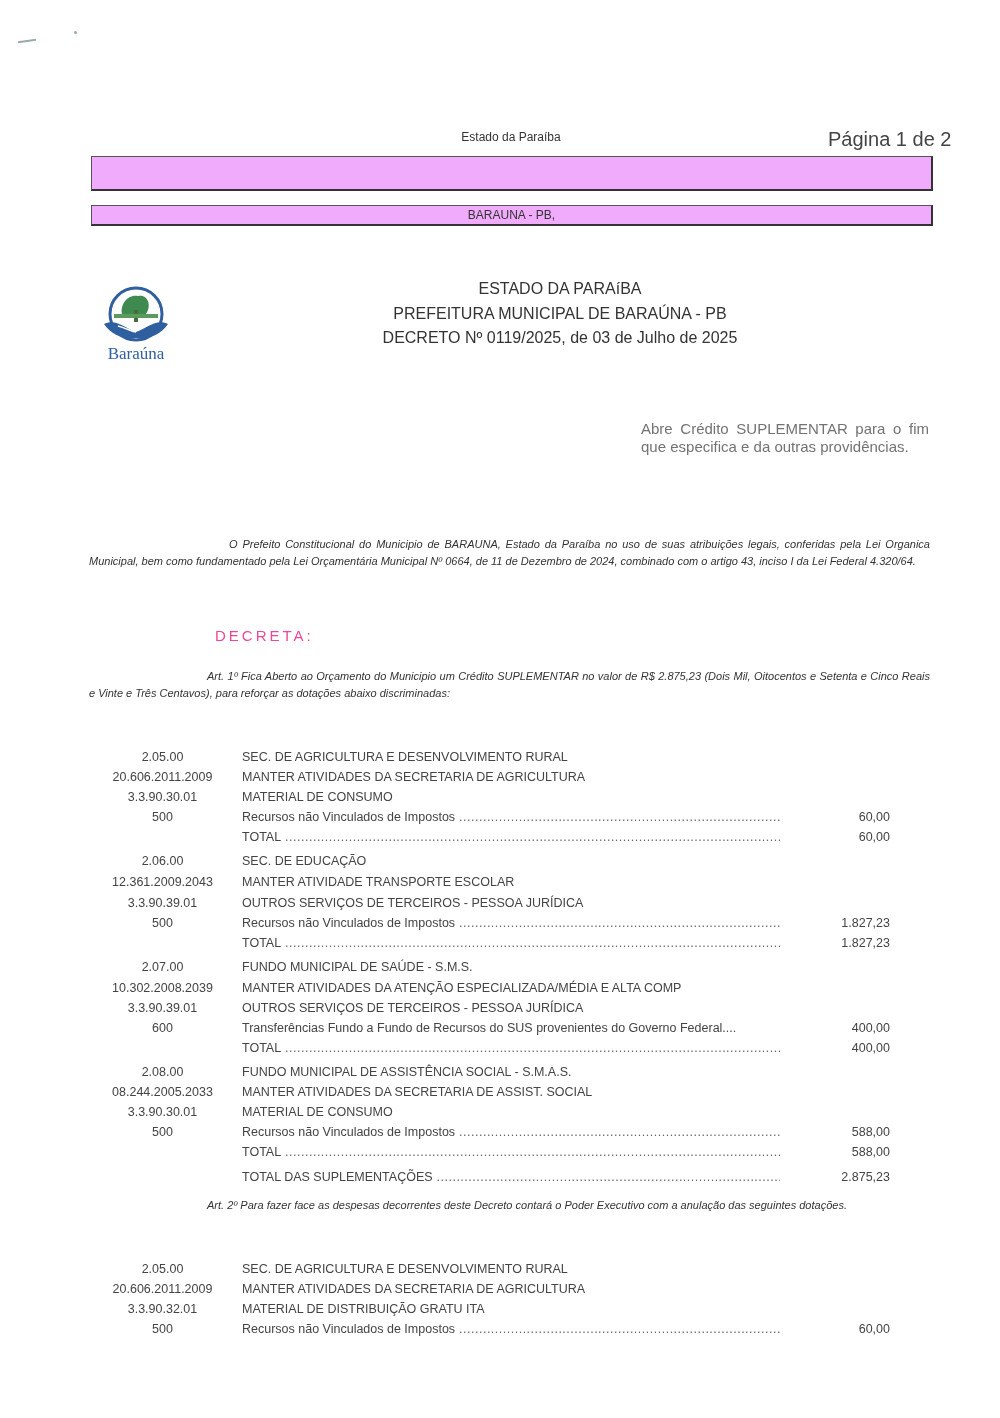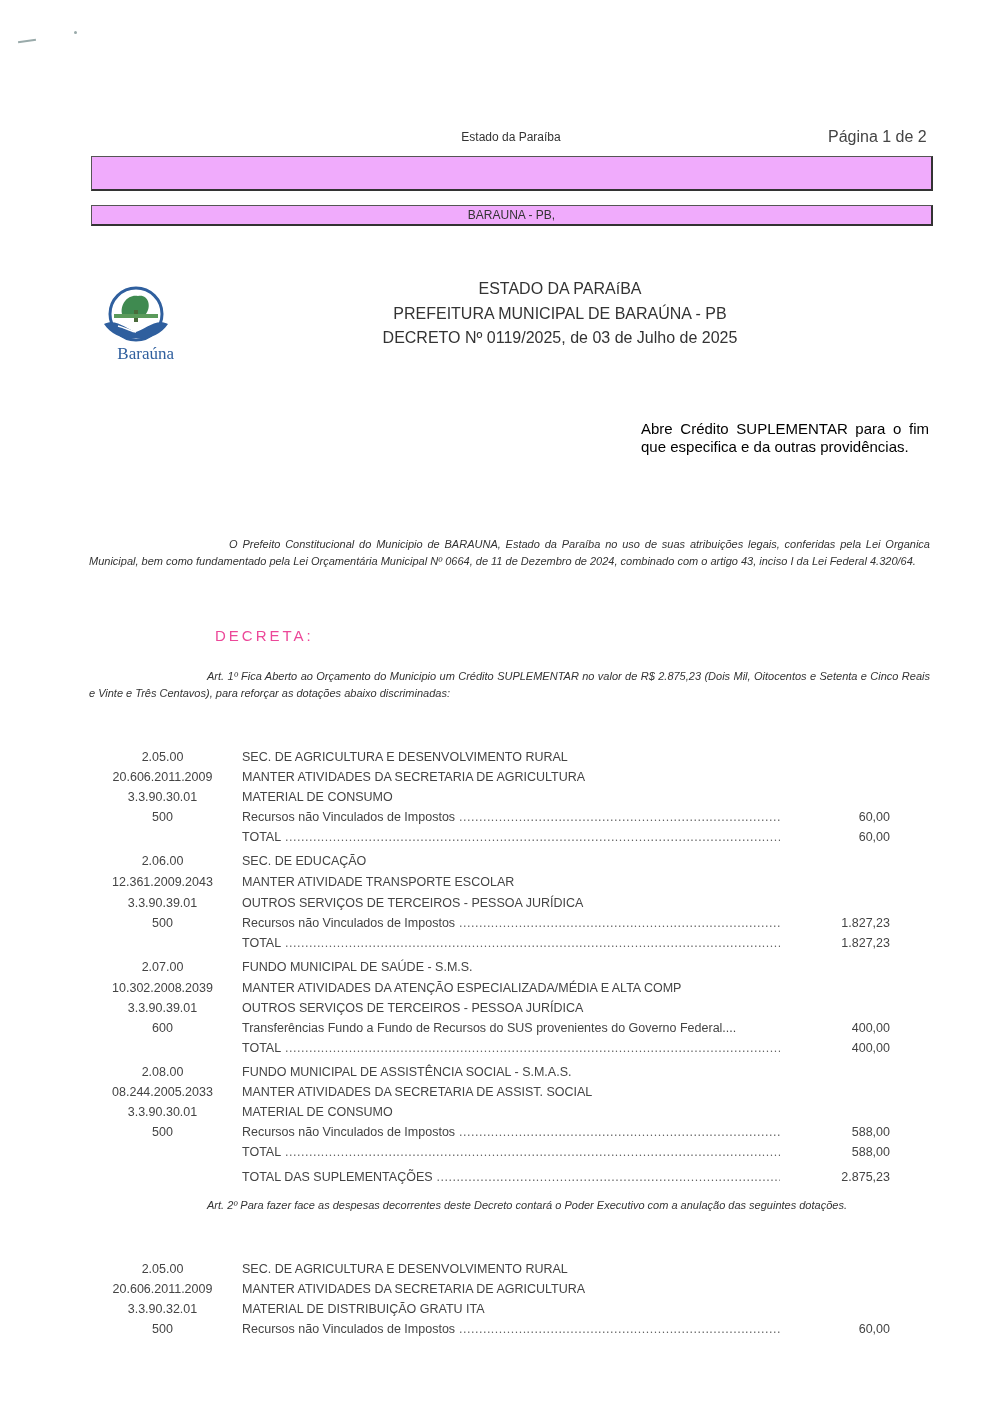--- a/index.html
+++ b/index.html
@@ -1,34 +1,34 @@
 <!DOCTYPE html>
 <html><head>
 <meta charset="utf-8">
 <style>
   html, body { margin:0; padding:0; background:#ffffff; }
   body { width:1000px; height:1418px; position:relative; overflow:hidden; font-family:"Liberation Sans", sans-serif; color:#3a3a3a; }
   .abs { position:absolute; }
   .hdr-small { font-size:12px; line-height:12px; text-align:center; color:#333; }
-  .page-num { font-size:16px; color:#444; }
+  .page-num { font-size:20px; color:#444; }
   .bar { position:absolute; left:91px; width:839px; background:#f0abfc; border:1px solid #555; border-bottom:2px solid #333; border-right:2px solid #333; }
   .bar-text { font-size:12px; text-align:center; color:#333; }
   .title-block { position:absolute; left:300px; width:520px; text-align:center; font-size:16px; line-height:24.5px; color:#333; }
-  .ementa { position:absolute; left:641px; width:288px; font-size:15px; line-height:18px; text-align:justify; color:#000000; }
+  .ementa { position:absolute; left:641px; width:288px; font-size:15px; line-height:18px; text-align:justify; color:#737373; }
   .para { position:absolute; left:89px; width:841px; font-size:11px; line-height:17px; text-align:justify; color:#333; text-align-last:left;font-style:italic; }
   .para .indent { display:inline-block; width:140px; }
   .decreta { position:absolute; left:215px; top:627px; font-size:15px; letter-spacing:3px; color:#ec4899; }
   .row { position:absolute; left:90px; width:810px; height:18px; font-size:12.5px; line-height:18px; color:#444; }
   .row .code { position:absolute; left:0; width:145px; text-align:center; }
   .row .desc { position:absolute; left:152px; white-space:nowrap; }
   .row .lead { position:absolute; left:152px; width:538px; white-space:nowrap; overflow:hidden; }
   .row .lead::after { content:" ..............................................................................................................................................................................................................................................."; letter-spacing:0.5px; color:#666; }
   .row .val { position:absolute; right:10px; width:100px; text-align:right; }
   .logo { position:absolute; left:98px; top:284px; width:76px; height:80px; }
-  .logo-text { position:absolute; left:0; top:60px; width:76px; text-align:right; font-family:"Liberation Serif", serif; font-size:17px; color:#2f5f9e; }
+  .logo-text { position:absolute; left:0; top:60px; width:76px; text-align:center; font-family:"Liberation Serif", serif; font-size:17px; color:#2f5f9e; }
   .speck { position:absolute; background:#9aa; }
 </style>
 </head>
 <body>
 
 <div class="speck" style="left:18px;top:40px;width:18px;height:2px;transform:rotate(-8deg);"></div>
 <div class="speck" style="left:74px;top:31px;width:3px;height:3px;border-radius:50%;"></div>
 
 <div class="abs hdr-small" style="left:411px;top:131px;width:200px;">Estado da Paraíba</div>
 <div class="abs hdr-small" style="left:411px;top:158px;width:200px;">MUNICÍPIO DE BARAUNA</div>

